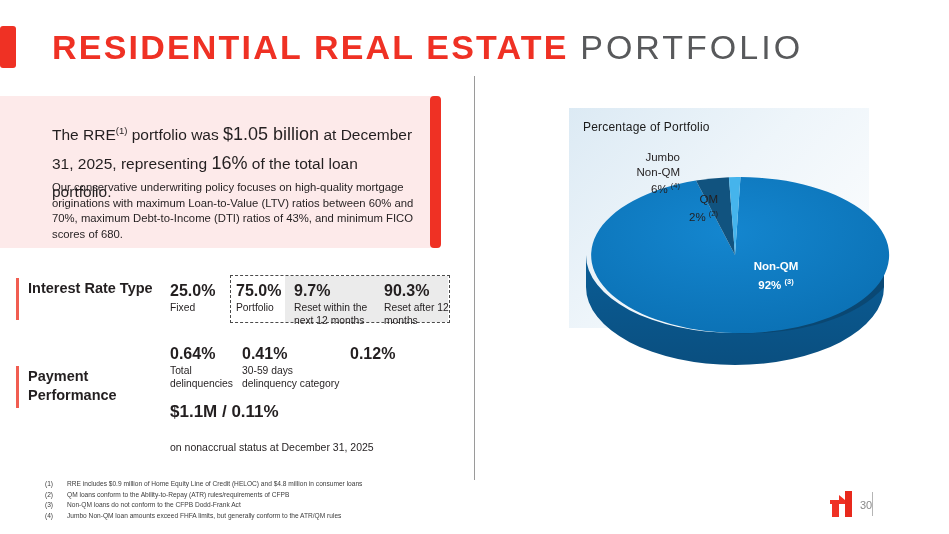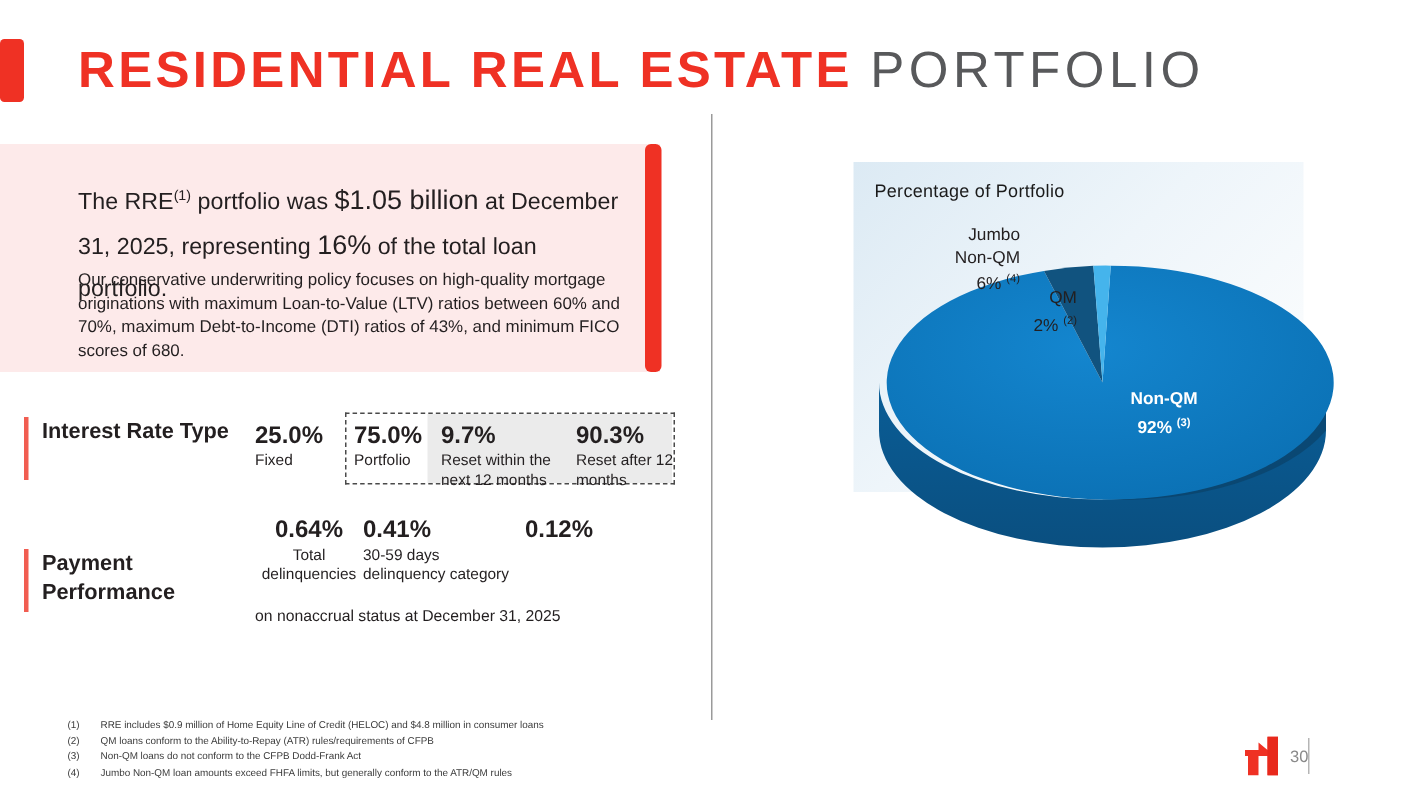--- a/index.html
+++ b/index.html
@@ -136,26 +136,26 @@
     position: absolute;
     left: 285px; top: 276.4px;
     width: 163.2px; height: 45.2px;
     background: #ebebeb;
   }
   #cell-variable { left: 236px; top: 281px; width: 52px; }
   #cell-reset-within { left: 294px; top: 281px; width: 86px; }
   #cell-reset-after  { left: 384px; top: 281px; width: 66px; }
 
   
-  #cell-total-delinq  { left: 170px; top: 344px; width: 72px; text-align: center; }
+  #cell-total-delinq  { left: 170px; top: 344px; width: 72px; }
   #cell-30-59         { left: 242px; top: 344px; width: 104px; }
   #cell-60-89         { left: 350px; top: 344px; width: 110px; }
   #cell-nonaccrual    { left: 170px; top: 402px; width: 280px; }
   #cell-nonaccrual .metric-value { font-size: 17px; }
-  #cell-nonaccrual .metric-caption { font-size: 10.5px; margin-top: 3px; }
+  #cell-nonaccrual .metric-caption { font-size: 10.5px; margin-top: 20px; }
 
   
   #footnotes {
     position: absolute;
     left: 45px;
     top: 479px;
     width: 420px;
     font-size: 6.6px;
     line-height: 10.5px;
     color: #3b3b3b;
@@ -291,20 +291,21 @@
   <div class="metric-caption">Total delinquencies</div>
 </div>
 <div class="metric-cell" id="cell-30-59">
   <div class="metric-value">0.41%</div>
   <div class="metric-caption">30-59 days delinquency category</div>
 </div>
 <div class="metric-cell" id="cell-60-89">
   <div class="metric-value">0.12%</div>
 </div>
 <div class="metric-cell" id="cell-nonaccrual">
+  <div class="metric-value">$1.1M / 0.11%</div>
   <div class="metric-caption">on nonaccrual status at December 31, 2025</div>
 </div>
 
 <div id="footnotes">
   <div class="footnote-row">
     <span class="footnote-marker">(1)</span>
     <span class="footnote-text">RRE includes $0.9 million of Home Equity Line of Credit (HELOC) and $4.8 million in consumer loans</span>
   </div>
   <div class="footnote-row">
     <span class="footnote-marker">(2)</span>

